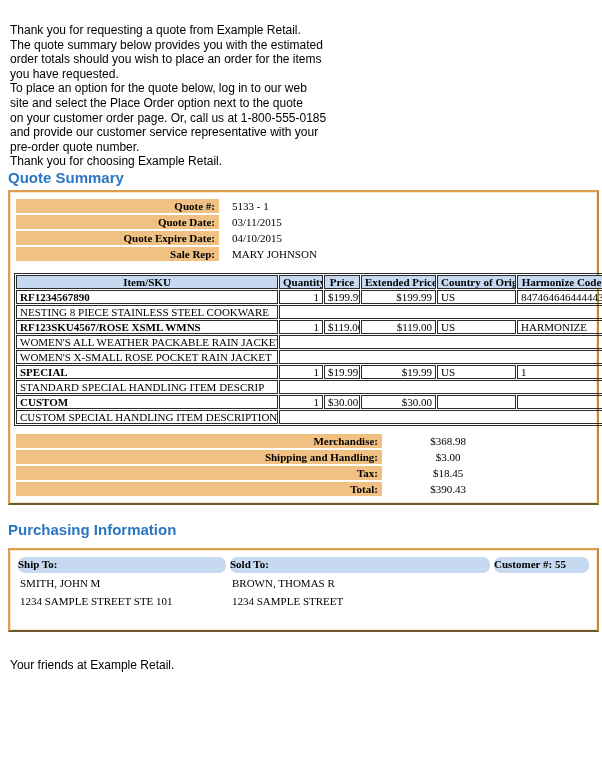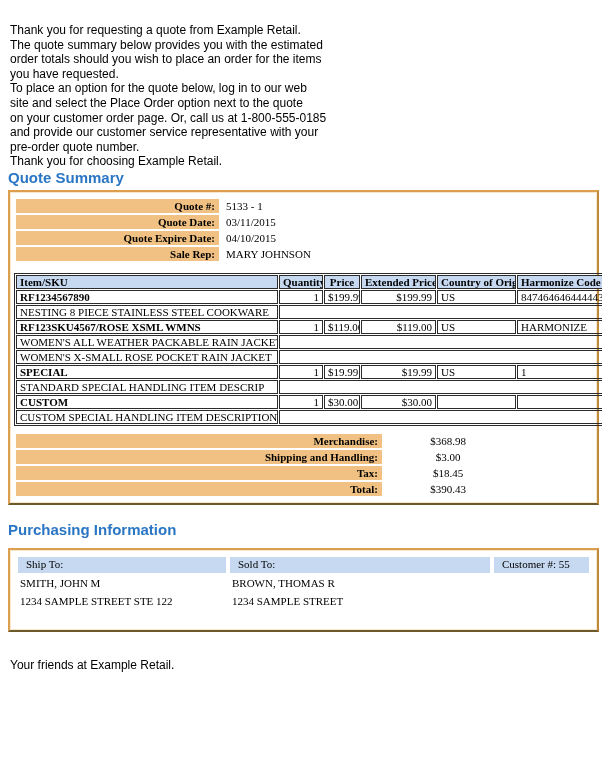--- a/index.html
+++ b/index.html
@@ -53,21 +53,21 @@
 
   
   table.kv { border-collapse: separate; border-spacing: 1px 2px; margin-left: 1px; }
   table.kv td { height: 14px; vertical-align: middle; padding: 0 4px; }
   table.kv td.k {
     background: var(--label-orange);
     font-weight: bold;
     text-align: right;
     width: 203px;
   }
-  table.kv td.v { padding-left: 6px; white-space: nowrap; }
+  table.kv td.v { padding-left: 12px; white-space: nowrap; }
   table.kv.totals td.k { width: 366px; }
   table.kv.totals td.v { width: 130px; text-align: center; padding: 0; }
 
   
   table.items {
     width: 100%;
     table-layout: fixed;
     border-collapse: separate;
     border-spacing: 1px;
     border: 1px solid var(--grid-dark);
@@ -77,35 +77,36 @@
     border: 1px solid var(--grid-dark);
     height: 14px;
     padding: 0 3px;
     vertical-align: middle;
     overflow: hidden;
     white-space: nowrap;
   }
   table.items th {
     background: var(--header-blue);
     font-weight: bold;
-    text-align: left;
+    text-align: center;
   }
   table.items th.num-h { text-align: center; }
   table.items td.sku { font-weight: bold; }
   table.items td.num { text-align: right; }
   table.items td.desc, table.items td.desc-rest { font-weight: normal; }
 
   
   table.purch { width: 100%; border-collapse: separate; border-spacing: 4px 2px; }
   table.purch td { padding: 2px 2px; vertical-align: top; white-space: nowrap; }
   table.purch tr.head td {
     background: var(--header-blue);
-    font-weight: normal;
+    font-weight: bold;
     height: 16px;
-    padding: 1px 8px;
+    padding: 1px 0;
+    border-radius: 7px;
   }
   table.purch td.c1 { width: 208px; }
   table.purch td.c2 { width: 260px; }
   table.purch tr.spacer td { height: 12px; }
 </style>
 </head>
 <body>
 
 <div class="page">
 
@@ -255,21 +256,21 @@
           <td class="c1">Ship To:</td>
           <td class="c2">Sold To:</td>
           <td><span>Customer #:</span> <span>55</span></td>
         </tr>
         <tr>
           <td class="c1">SMITH, JOHN M</td>
           <td class="c2">BROWN, THOMAS R</td>
           <td></td>
         </tr>
         <tr>
-          <td class="c1">1234 SAMPLE STREET STE 122</td>
+          <td class="c1">1234 SAMPLE STREET STE 101</td>
           <td class="c2">1234 SAMPLE STREET</td>
           <td></td>
         </tr>
         <tr class="spacer">
           <td colspan="3"></td>
         </tr>
       </tbody>
     </table>
   </div>
 

